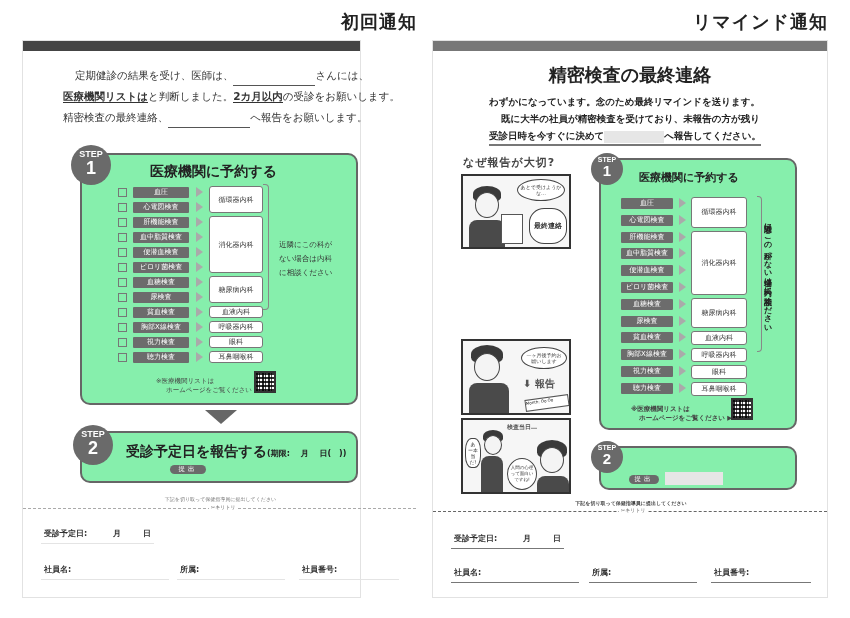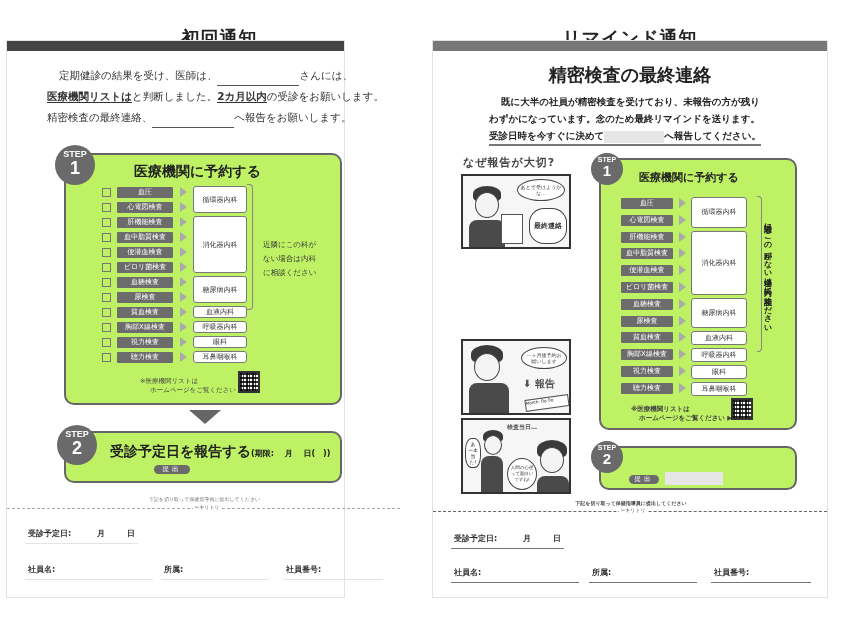--- a/index.html
+++ b/index.html
@@ -1,32 +1,32 @@
 <!DOCTYPE html>
 <html><head>
 <meta charset="utf-8">
 <style>
   * { box-sizing: border-box; margin: 0; padding: 0; }
   html, body { width: 850px; height: 618px; background: #ffffff; overflow: hidden; }
   body { font-family: "DejaVu Sans", "Liberation Sans", sans-serif; color: #222; position: relative; }
 
-  .col-title { position: absolute; top: 26px; font-size: 18px; font-weight: bold; color: #222; text-align: center; letter-spacing: 1px; }
+  .col-title { position: absolute; top: 10px; font-size: 18px; font-weight: bold; color: #222; text-align: right; letter-spacing: 1px; }
   .card { position: absolute; top: 40px; border: 1px solid #e2e2e2; background: #fff; }
   .card-bar { height: 10px; }
 
   
   #left-title { left: 22px; width: 395px; }
-  #left-card { left: 6px; width: 339px; height: 558px; }
+  #left-card { left: 22px; width: 339px; height: 558px; }
   #left-card .card-bar { background: #444; }
   .intro { position: absolute; left: 40px; top: 24px; width: 345px; font-size: 10.5px; line-height: 21px; color: #333; }
   .intro .line { white-space: nowrap; }
   .blank { display: inline-block; border-bottom: 1px solid #555; vertical-align: bottom; height: 14px; }
   .u { border-bottom: 1px solid #333; font-weight: bold; }
 
-  .step-box { position: absolute; border: 2px solid #666; border-radius: 10px; background: #bef264; }
+  .step-box { position: absolute; border: 2px solid #666; border-radius: 10px; background: #86efac; }
   .step-badge { position: absolute; border-radius: 50%; background: #6a6a6a; color: #fff; text-align: center; font-family: "Liberation Sans", sans-serif; font-weight: bold; }
   .step-badge .s { display: block; }
   .step-badge .n { display: block; }
 
   .step1-title { position: absolute; font-weight: bold; color: #222; white-space: nowrap; }
   .chk { position: absolute; width: 9px; height: 9px; border: 1px solid #777; top: 1px; }
   .test { position: absolute; height: 11px; background: #6c6c6c; color: #fff; font-size: 7px; line-height: 11px; text-align: center; border-radius: 1px; white-space: nowrap; }
   .tri { position: absolute; width: 0; height: 0; border-top: 5px solid transparent; border-bottom: 5px solid transparent; border-left: 7px solid #aaa; }
   .dept { position: absolute; border: 1px solid #777; border-radius: 3px; font-size: 7px; color: #333; display: flex; align-items: center; justify-content: center; background: #fff; white-space: nowrap; }
   .bracket { position: absolute; border: 1px solid #888; border-left: none; border-radius: 0 4px 4px 0; }
@@ -194,22 +194,22 @@
   <div class="field" style="left:276px; top:523px; width:100px;">
     <span style="left:3px;">社員番号:</span>
   </div>
 </div>
 
 <div class="card" id="right-card">
   <div class="card-bar"></div>
 
   <div class="r-head">精密検査の最終連絡</div>
   <div class="r-body">
+    <div>わずかになっています。念のため最終リマインドを送ります。</div>
     <div style="padding-left:12px;">既に大半の社員が精密検査を受けており、未報告の方が残り</div>
-    <div>わずかになっています。念のため最終リマインドを送ります。</div>
     <div class="r-underline">
       <span>受診日時を今すぐに決めて</span><span class="r-blank"></span><span>へ報告してください。</span>
     </div>
   </div>
 
   <div class="manga-title">なぜ報告が大切?</div>
 
   <div class="panel" style="top:133px; height:75px;">
     <div class="person" style="left:6px; top:10px;">
       <div class="hair" style="left:4px; top:0; width:28px; height:16px;"></div>

